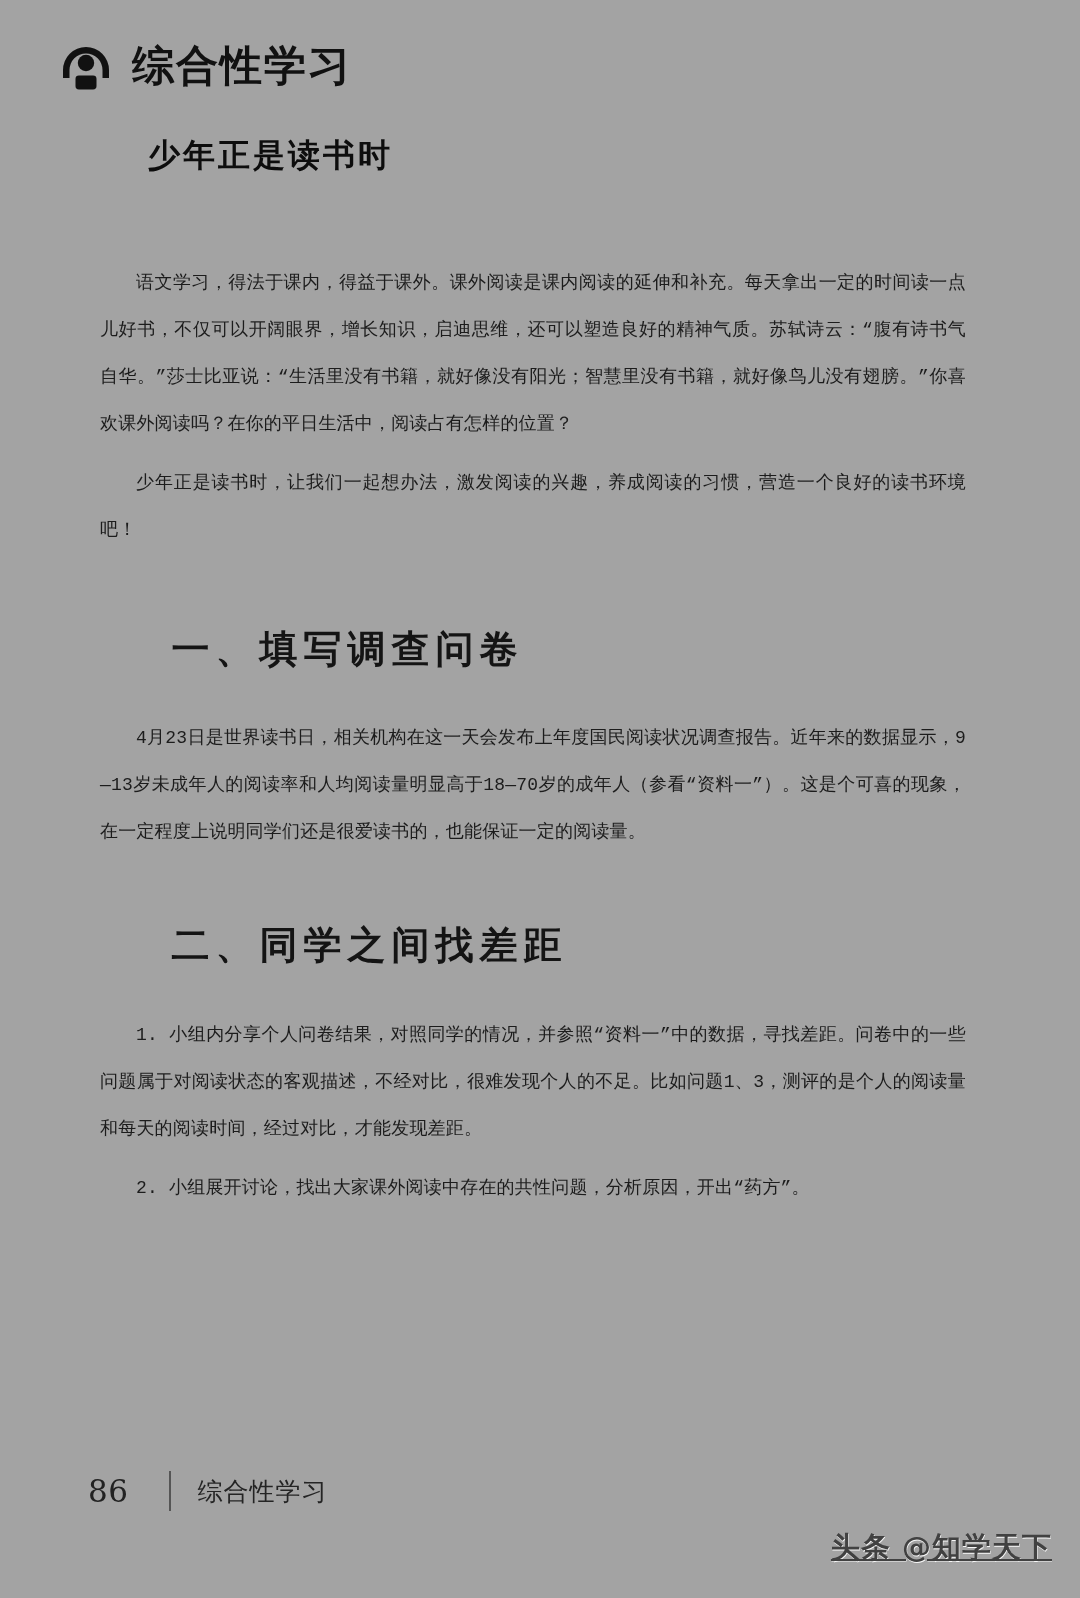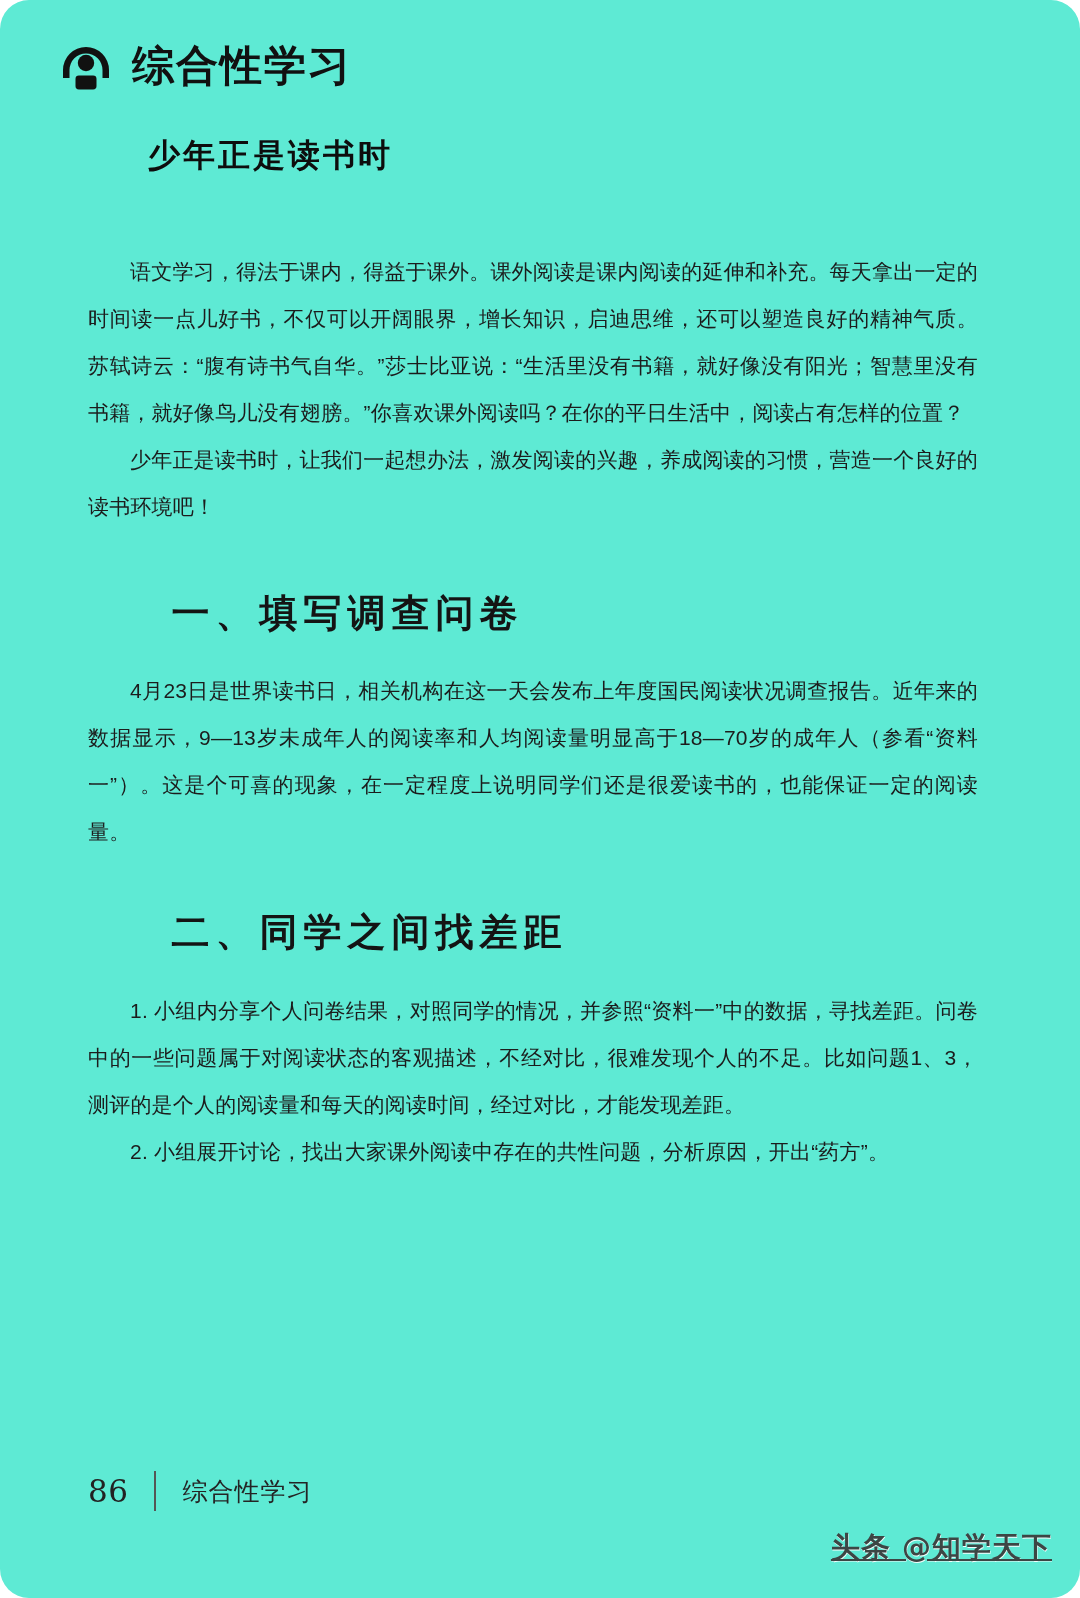--- a/index.html
+++ b/index.html
@@ -13,22 +13,21 @@
     position: relative;
     overflow: hidden;
     font-family: "DejaVu Serif", "Liberation Serif", serif;
     color: #1a1a1a;
     -webkit-font-smoothing: antialiased;
   }
 
   .page {
     position: absolute;
     inset: 0;
-    background: #5eead4;
-    border-radius: 29px;
+    background: #a3a3a3;
   }
 
   
   .header-banner {
     position: absolute;
     left: 58px;
     top: 38px;
     display: flex;
     align-items: center;
     gap: 18px;
@@ -64,29 +63,29 @@
 
   
   .content {
     position: absolute;
     left: 88px;
     top: 248px;
     width: 890px;
   }
 
   p.para {
-    margin: 0;
-    font-size: 21px;
+    margin: 12px;
+    font-size: 18px;
     line-height: 47px;
     text-align: justify;
     text-justify: inter-character;
     text-indent: 2em;
     color: #1c1c1c;
     letter-spacing: 0.2px;
-    font-family: Liberation Sans, sans-serif;
+    font-family: Liberation Mono, monospace;
   }
   p.para + p.para { margin-top: 0; }
 
   .section-gap-1 { height: 58px; }
   .section-gap-2 { height: 52px; }
 
   h2.section-heading {
     margin: 0;
     font-size: 38px;
     font-weight: 600;
@@ -106,21 +105,21 @@
     display: flex;
     align-items: center;
     gap: 0;
     height: 46px;
   }
   .footer-page-number {
     font-family: "DejaVu Serif", "Liberation Serif", serif;
     font-size: 31px;
     color: #222222;
     letter-spacing: 0.5px;
-    padding-right: 26px;
+    padding-right: 41px;
   }
   .footer-divider {
     width: 2px;
     height: 40px;
     background: #555555;
     margin-right: 26px;
   }
   .footer-label {
     font-family: "DejaVu Serif", "Liberation Serif", serif;
     font-size: 25px;

